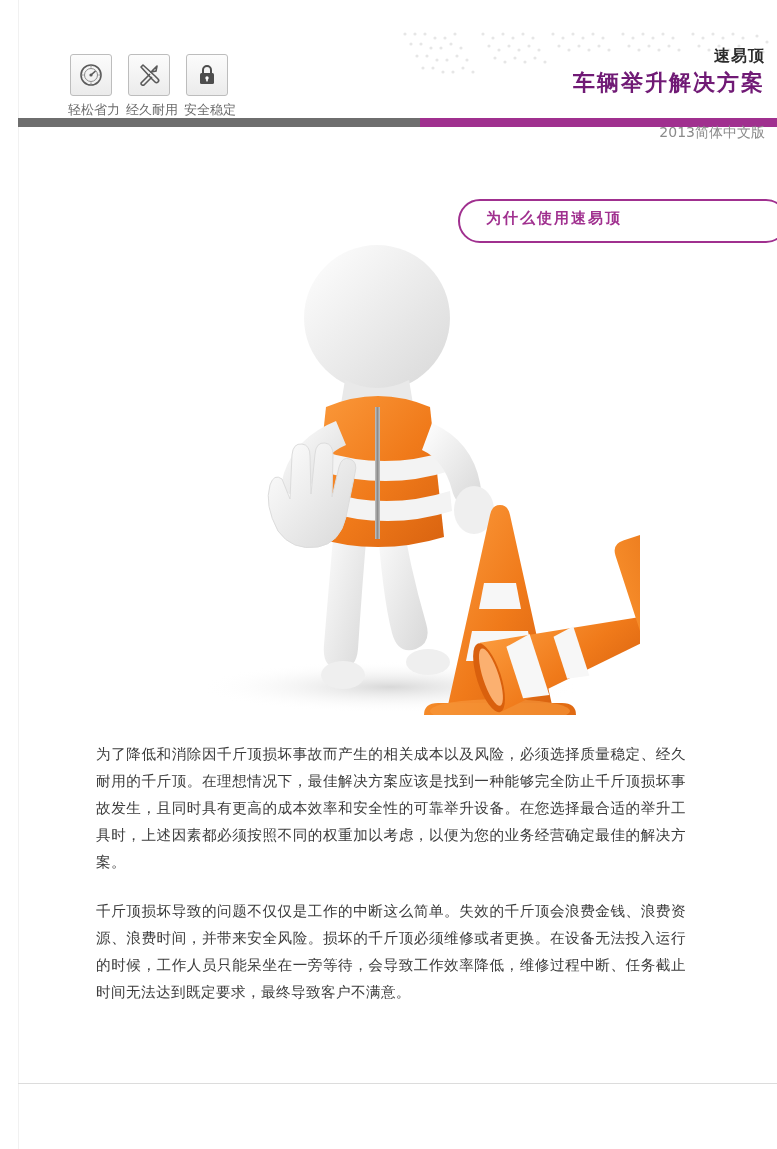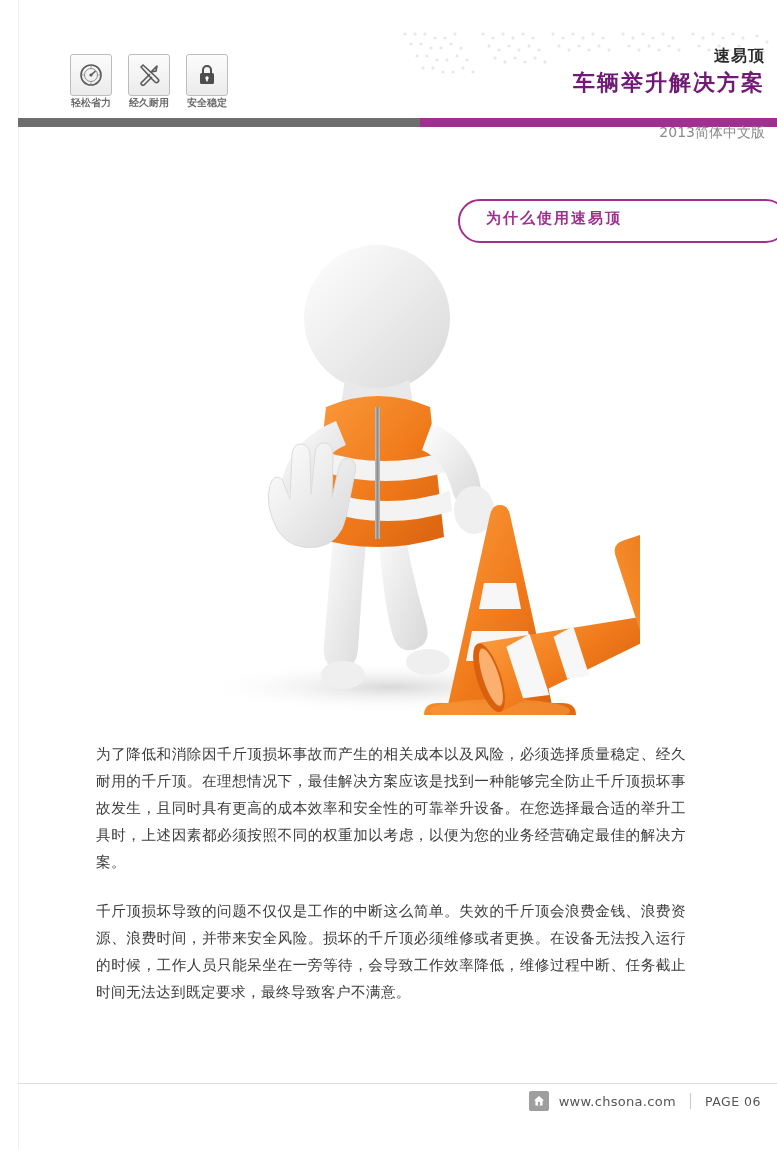--- a/index.html
+++ b/index.html
@@ -116,24 +116,24 @@
     margin: 0 auto;
     border: 1px solid #bdbdbd;
     border-radius: 3px;
     background: linear-gradient(#fcfcfc, #ebebeb);
     display: flex;
     align-items: center;
     justify-content: center;
   }
   .icon-box svg { display:block; }
   .icon-label {
-    font-size: 10px;
+    margin-top: 5px;
+    font-size: 13px;
     color: #6b6b6b;
     white-space: nowrap;
-    font-weight: bold;
   }
 
   
   .section-pill {
     position: absolute;
     left: 458px; top: 199px;
     width: 330px;
     height: 44px;
     border: 2px solid #a0308f;
     border-radius: 22px;
@@ -439,26 +439,15 @@
     </svg>
   </div>
 
   <div class="body-copy">
     <p class="para">为了降低和消除因千斤顶损坏事故而产生的相关成本以及风险，必须选择质量稳定、经久耐用的千斤顶。在理想情况下，最佳解决方案应该是找到一种能够完全防止千斤顶损坏事故发生，且同时具有更高的成本效率和安全性的可靠举升设备。在您选择最合适的举升工具时，上述因素都必须按照不同的权重加以考虑，以便为您的业务经营确定最佳的解决方案。</p>
     <p class="para">千斤顶损坏导致的问题不仅仅是工作的中断这么简单。失效的千斤顶会浪费金钱、浪费资源、浪费时间，并带来安全风险。损坏的千斤顶必须维修或者更换。在设备无法投入运行的时候，工作人员只能呆坐在一旁等待，会导致工作效率降低，维修过程中断、任务截止时间无法达到既定要求，最终导致客户不满意。</p>
   </div>
 
   <div class="footer">
     <div class="footer-line"></div>
-    <div class="footer-inner">
-      <span class="home-icon">
-        <svg width="12" height="12" viewBox="0 0 12 12">
-          <path d="M6 1 L11 5.5 L9.6 5.5 L9.6 10.5 L2.4 10.5 L2.4 5.5 L1 5.5 Z" fill="#ffffff"></path>
-          <rect x="5" y="7" width="2" height="3.5" fill="#9e9e9e"></rect>
-        </svg>
-      </span>
-      <span class="footer-url">www.chsona.com</span>
-      <span class="footer-sep"></span>
-      <span class="footer-page">PAGE 06</span>
-    </div>
   </div>
 
 </div>
 
 </body></html>

